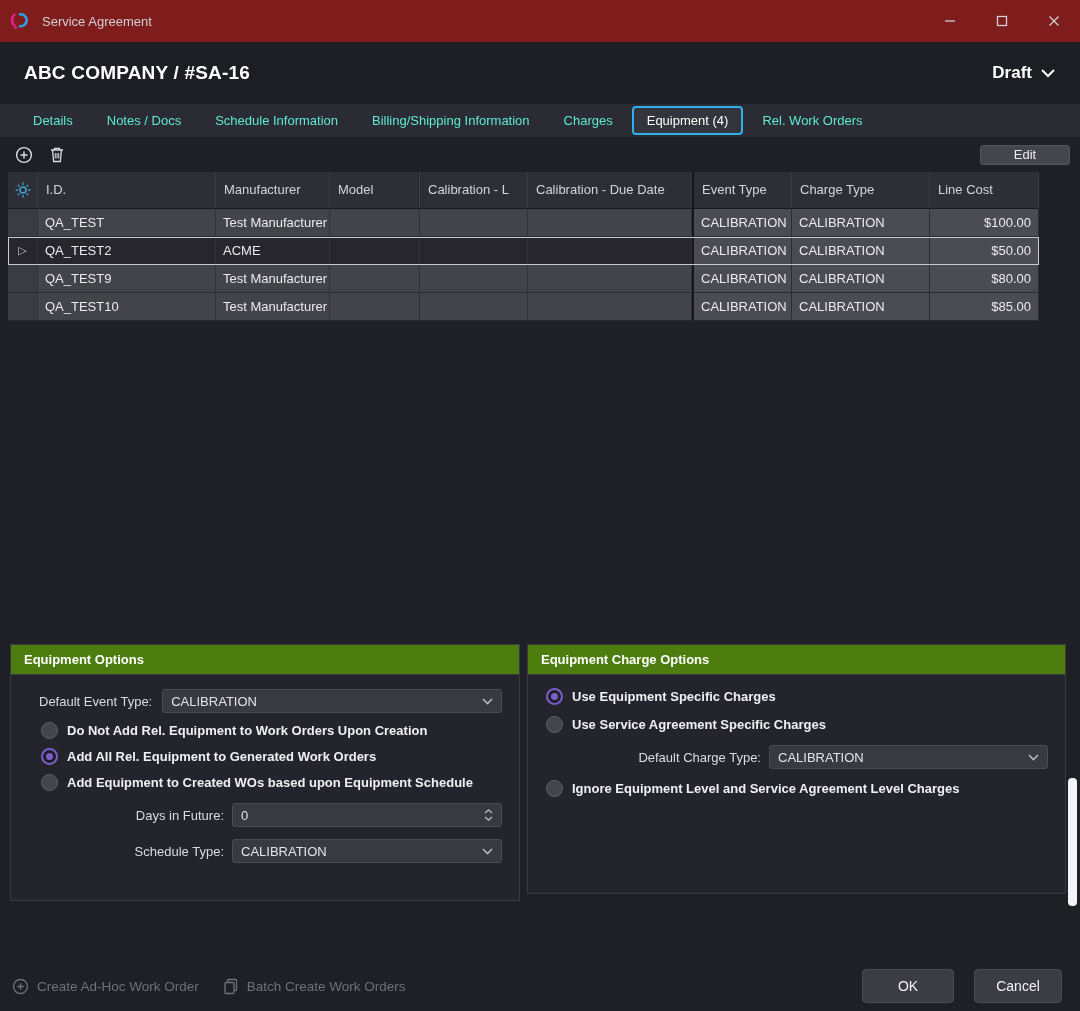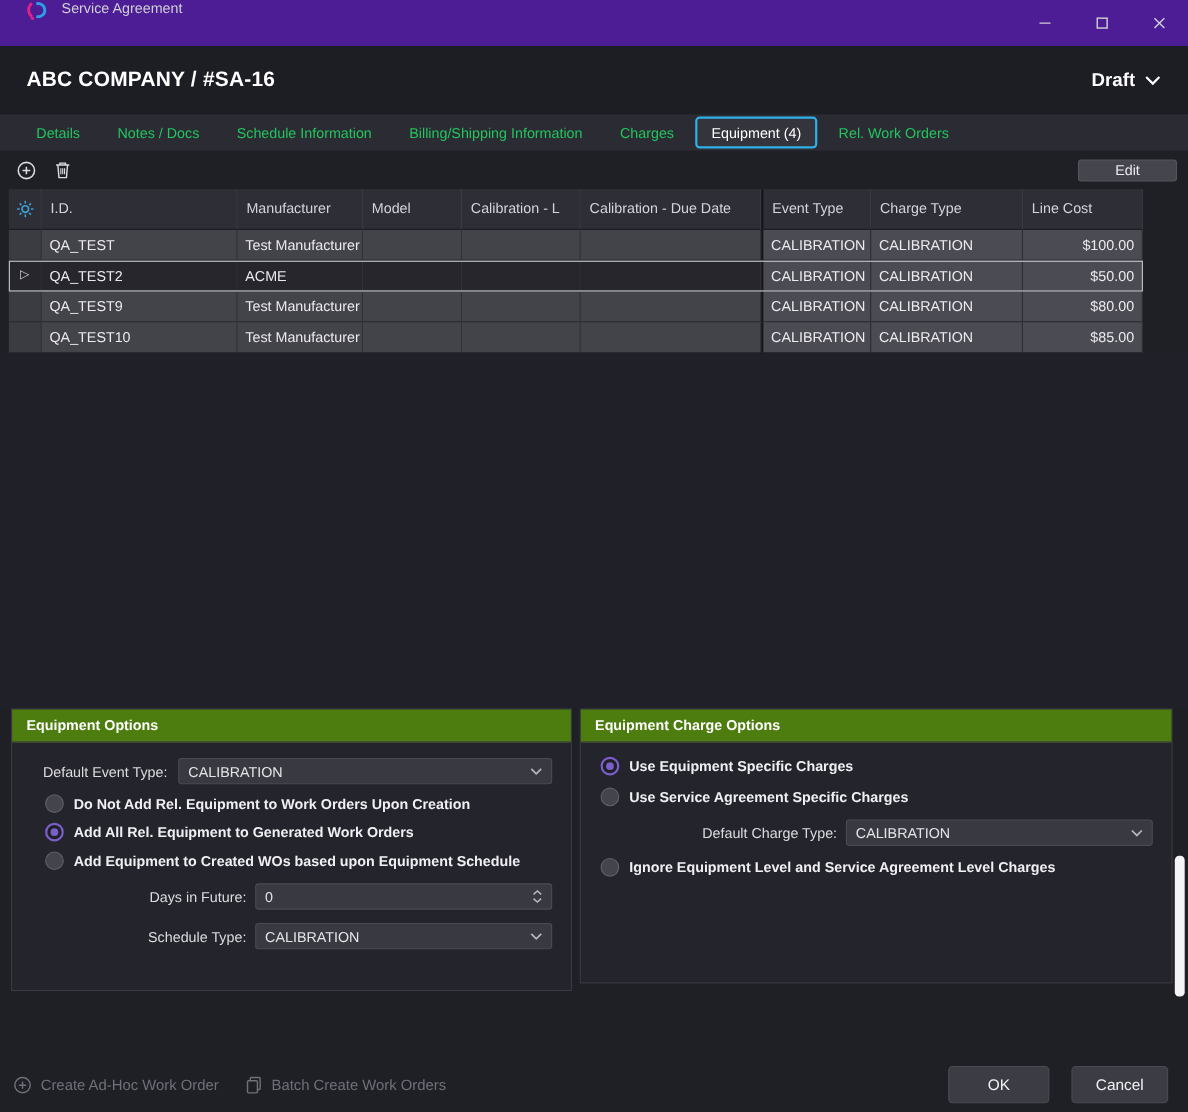--- a/index.html
+++ b/index.html
@@ -1,35 +1,35 @@
 <!DOCTYPE html>
 <html><head>
 <meta charset="utf-8">
 <style>
   * { box-sizing: border-box; margin: 0; padding: 0; }
   html,body { width:1080px; height:1011px; background:#15151a; }
   body { font-family:"Liberation Sans", sans-serif; color:#e6e6ea; }
   .window { position:relative; width:1080px; height:1011px; background:#1f1f26; display:flex; flex-direction:column; overflow:hidden; }
 
   
-  .titlebar { height:42px; flex:0 0 42px; display:flex; padding-left:24px; background:#4c1d95; }
+  .titlebar { height:42px; flex:0 0 42px; display:flex; align-items:center; padding-left:10px; background:#7f1d1d; }
   .app-icon { width:22px; height:20px; margin-right:10px; display:flex; align-items:center; }
   .win-title { font-size:13px; color:#cfcfd5; }
   .win-controls { margin-left:auto; display:flex; height:100%; }
   .winbtn { width:52px; height:100%; display:flex; align-items:center; justify-content:center; cursor:default; }
 
   
   .header { height:62px; flex:0 0 62px; display:flex; align-items:center; padding:0 24px; background:#1d1d24; }
   .page-title { font-size:19px; font-weight:bold; color:#ffffff; letter-spacing:.2px; }
   .status-wrap { margin-left:auto; display:flex; align-items:center; gap:8px; cursor:default; }
   .status-text { font-size:17px; font-weight:bold; color:#ffffff; }
 
   
   .tabbar { height:33px; flex:0 0 33px; background:#2b2b33; display:flex; align-items:center; padding-left:18px; gap:4px; }
-  .tab { font-size:13px; color:#22c55e; padding:5px 13px; border-radius:4px; border:2px solid transparent; white-space:nowrap; cursor:default; }
+  .tab { font-size:13px; color:#5eead4; padding:5px 13px; border-radius:4px; border:2px solid transparent; white-space:nowrap; cursor:default; }
   .tab.selected { background:#34343d; border-color:#2fb0e8; color:#ffffff; }
 
   
   .toolbar { height:35px; flex:0 0 35px; display:flex; align-items:center; padding:0 10px 0 15px; gap:16px; }
   .toolbtn { display:flex; align-items:center; cursor:default; }
   .edit-btn { margin-left:auto; width:90px; height:20px; background:#45454d; border:1px solid #55555d; border-radius:3px; font-size:13px; color:#eceaf0; display:flex; align-items:center; justify-content:center; cursor:default; }
 
   
   .grid { margin-left:8px; width:1031px; }
   .grid-head { display:flex; height:37px; }

